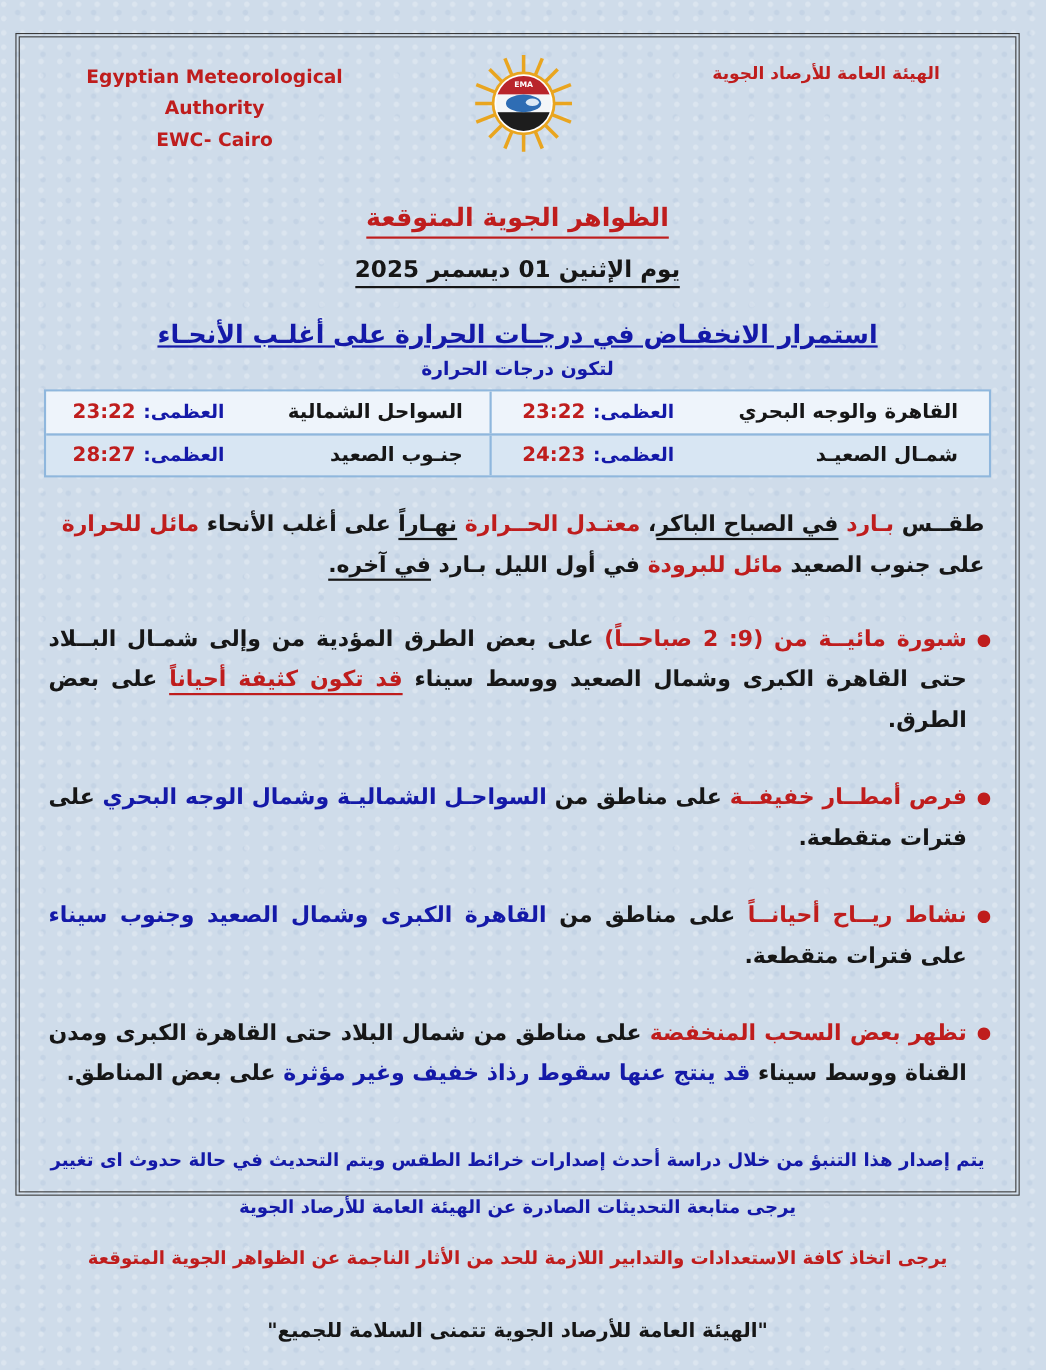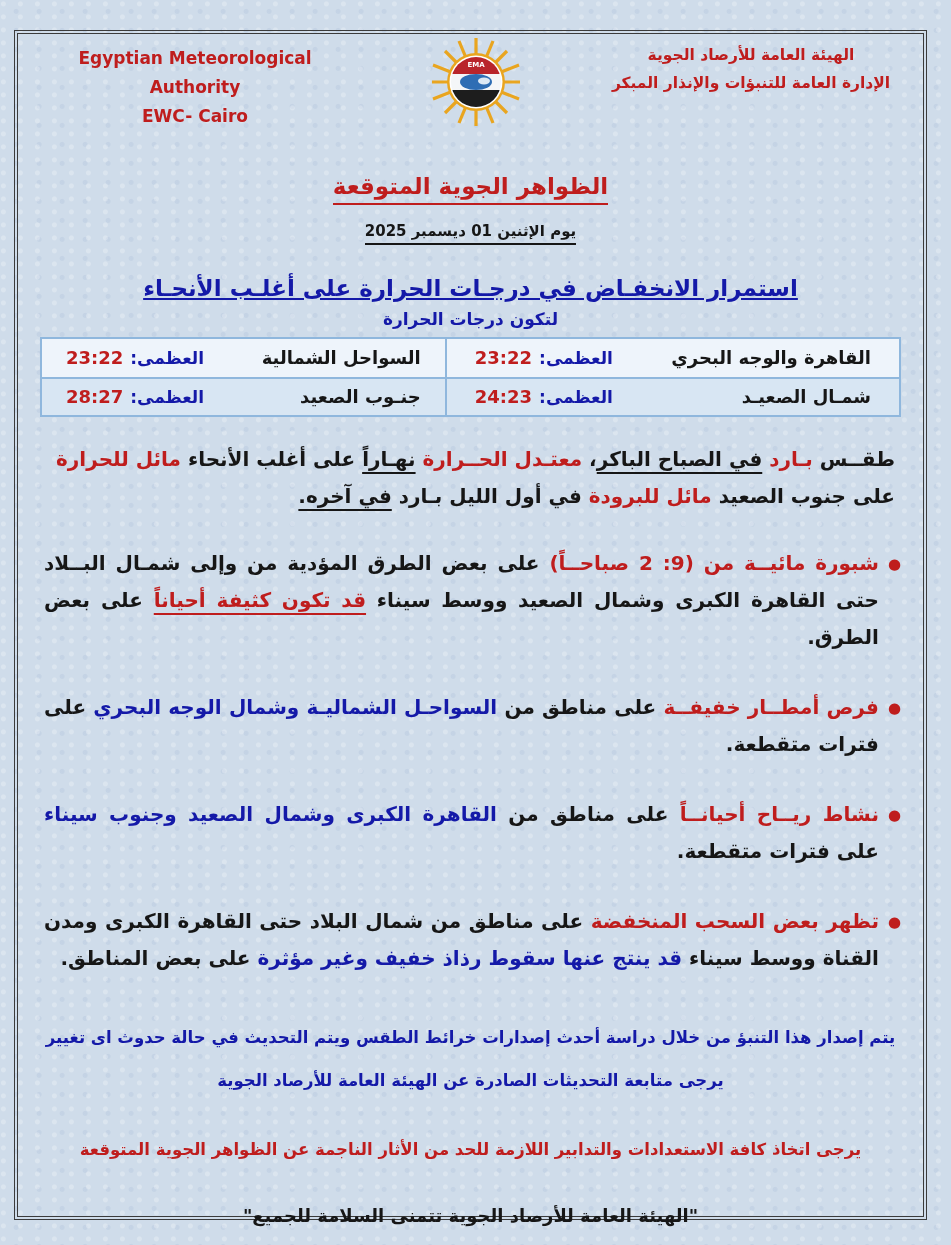--- a/index.html
+++ b/index.html
@@ -13,35 +13,35 @@
   body{
     background:var(--page_bg);
     background-image:
       radial-gradient(circle at 20% 30%, rgba(255,255,255,.25) 0 2px, transparent 3px),
       radial-gradient(circle at 70% 60%, rgba(120,150,190,.12) 0 2px, transparent 3px);
     background-size:17px 13px, 23px 19px;
     font-family:"DejaVu Sans","Liberation Sans",sans-serif;
     font-weight:bold; color:var(--ink);
   }
   .frame{
-    position:absolute; left:14px; top:30px; width:913px; height:1190px;
+    position:absolute; left:14px; top:30px; width:913px; height:1057px;
     border:4px double var(--frame_border);
-    padding:4px 22px 0 22px;
+    padding:16px 22px 0 22px;
   }
   
   .header{display:flex; direction:ltr; justify-content:space-between; align-items:flex-start;}
   .org-en{width:310px; text-align:center; color:var(--red); font-size:17px; line-height:1.7; padding-top:6px;}
   .org-ar{width:300px; text-align:center; color:var(--red); font-size:15.5px; line-height:1.8; direction:rtl; padding-top:4px;}
   .logo{width:104px; height:92px; margin-top:-2px;}
   
   .c{text-align:center; direction:rtl;}
   .title-wrap{margin-top:10px;}
   .title{display:inline-block; color:var(--red); font-size:23px; border-bottom:2.5px solid var(--red); padding-bottom:4px;margin-top:32px;}
   .date-wrap{margin-top:16px;}
-  .date{display:inline-block; color:var(--ink); font-size:15px; border-bottom:2.5px solid var(--ink); padding-bottom:3px;}
+  .date{display:inline-block; color:var(--ink); font-size:21px; border-bottom:2.5px solid var(--ink); padding-bottom:3px;}
   .headline{margin-top:30px; color:var(--blue); font-size:23px;text-decoration:underline;}
   .subheadline{margin-top:8px; color:var(--blue); font-size:17px;}
   
   .temps{margin-top:8px; direction:rtl; border:2px solid var(--table_border);}
   .trow{display:flex; align-items:center; height:38px; background:var(--row1);}
   .trow + .trow{border-top:2px solid var(--table_border); background:var(--row2);}
   .tcell{flex:0 0 53%; display:flex; justify-content:space-between; align-items:center; padding:0 28px; height:100%;}
   .tcell:first-child{border-inline-end:2px solid var(--table_border);}
   .tcell:last-child{flex:1; padding:0 24px;}
   .region{font-size:18px; color:var(--ink);text-align:center;}
@@ -56,21 +56,21 @@
   .seg.blue{color:var(--blue);}
   .seg.black-u{text-decoration:underline; text-decoration-thickness:2px; text-underline-offset:6px;}
   .seg.red-u{color:var(--red); text-decoration:underline; text-decoration-thickness:2px; text-underline-offset:6px;}
   
   .bullets{margin-top:30px;}
   .bullet{display:flex; direction:rtl; gap:9px; margin-bottom:33px; padding-left:4px;}
   .marker{color:var(--red); font-size:15px; line-height:1; margin-top:12px;}
   .bullet .rich{flex:1; text-align:justify;}
   
   .note-blue{margin-top:40px; color:var(--blue); font-size:16.5px; line-height:2.6; text-align:center; direction:rtl;}
-  .note-red{margin-top:38px; color:var(--red); font-size:16.5px; text-align:center; direction:rtl;}
+  .note-red{margin-top:15px; color:var(--red); font-size:16.5px; text-align:center; direction:rtl;}
   .closing{margin-top:46px; color:var(--ink); font-size:18px; text-align:center; direction:rtl;}
 </style>
 </head>
 <body>
 
 <div class="frame">
 
   <div class="header">
     <div class="org-en">
       <div>Egyptian Meteorological Authority</div>
@@ -106,21 +106,20 @@
         <rect x="24" y="38" width="52" height="16" fill="#f4f6f8"></rect>
         <rect x="24" y="54" width="52" height="18" fill="#1d1d1d"></rect>
         <ellipse cx="50" cy="46" rx="16" ry="8" fill="#2e6db4"></ellipse>
         <ellipse cx="58" cy="45" rx="6" ry="3.4" fill="#dce9f5"></ellipse>
         <text x="50" y="31" text-anchor="middle" font-size="7" fill="#ffffff">EMA</text>
       </g>
     </svg>
 
     <div class="org-ar">
       <div>الهيئة العامة للأرصاد الجوية</div>
-      <div>الإدارة العامة للتنبؤات والإنذار المبكر</div>
     </div>
   </div>
 
   <div class="c title-wrap">
     <span class="title">الظواهر الجوية المتوقعة</span>
   </div>
 
   <div class="c date-wrap">
     <span class="date">يوم الإثنين 01 ديسمبر 2025</span>
   </div>

